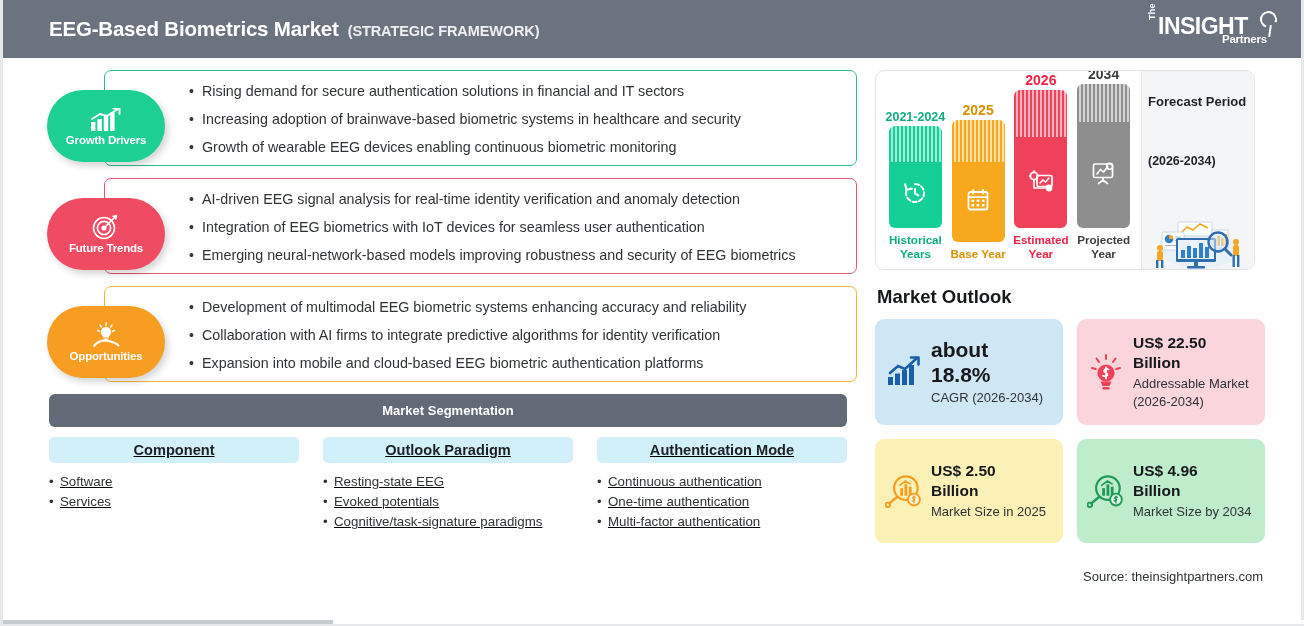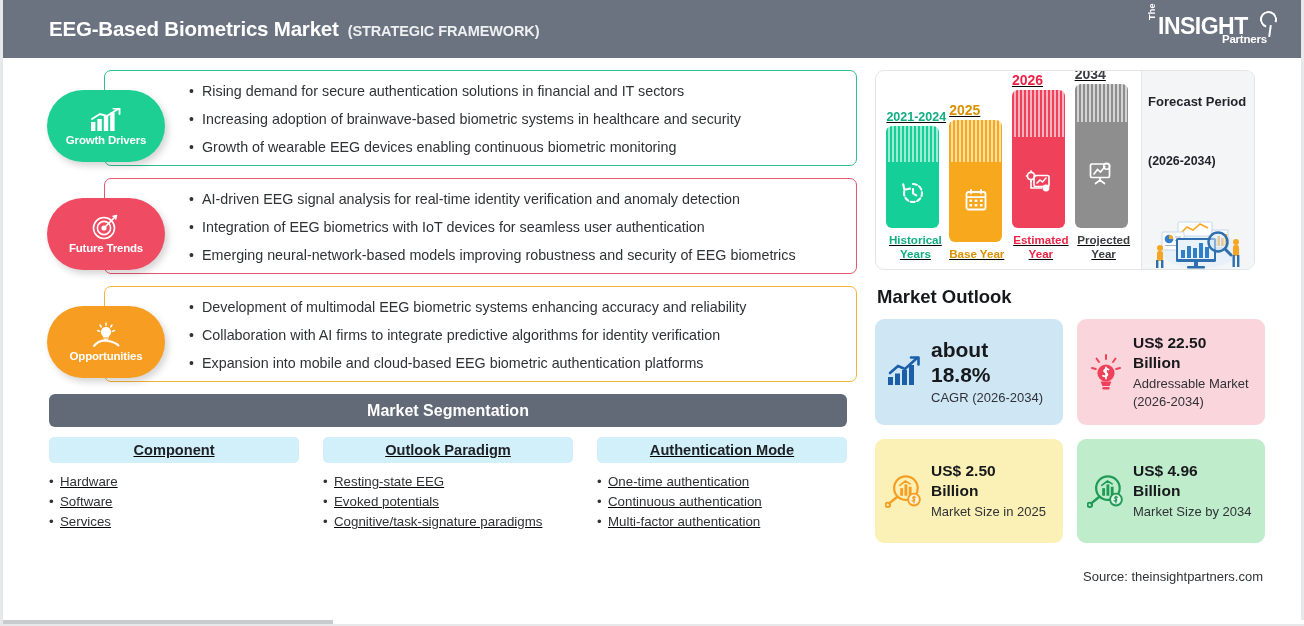--- a/index.html
+++ b/index.html
@@ -135,21 +135,21 @@
     font-size: 14px;
   }
 
   
   .seg-header {
     margin-top: 6px;
     height: 33px;
     background: #626a77;
     border-radius: 6px;
     color: #ffffff;
-    font-size: 16px; font-weight: bold;
+    font-size: 13px; font-weight: bold;
     display: flex; align-items: center; justify-content: center;
     width: 798px;
     margin-left: 2px;
   }
   .seg-cols {
     display: flex;
     width: 798px;
     margin-left: 2px;
     margin-top: 10px;
     gap: 24px;
@@ -190,21 +190,21 @@
   }
   .timeline-bars {
     flex: 1;
     display: flex;
     align-items: flex-end;
     justify-content: space-around;
     padding: 6px 6px 8px 8px;
   }
   .tl-item {
     width: 58px;
-    display: flex; flex-direction: column; align-items: flex-start; text-decoration: underline;
+    display: flex; flex-direction: column; align-items: center;
   }
   .tl-year {
     font-size: 12.5px; font-weight: bold;
     margin-bottom: 2px; white-space: nowrap;
   }
   .tl-bar {
     width: 53px;
     border-radius: 6px;
     overflow: hidden;
     display: flex; flex-direction: column;
@@ -382,38 +382,37 @@
           </span>
           <span class="badge-label">Opportunities</span>
         </div>
       </div>
 
       <div class="seg-header">Market Segmentation</div>
       <div class="seg-cols">
         <div class="seg-col">
           <div class="seg-col-title">Component</div>
           <ul class="seg-list">
-            <li>Hardware</li>
             <li>Software</li>
             <li>Services</li>
           </ul>
         </div>
         <div class="seg-col">
           <div class="seg-col-title">Outlook Paradigm</div>
           <ul class="seg-list">
             <li>Resting-state EEG</li>
             <li>Evoked potentials</li>
             <li>Cognitive/task-signature paradigms</li>
           </ul>
         </div>
         <div class="seg-col">
           <div class="seg-col-title">Authentication Mode</div>
           <ul class="seg-list">
+            <li>Continuous authentication</li>
             <li>One-time authentication</li>
-            <li>Continuous authentication</li>
             <li>Multi-factor authentication</li>
           </ul>
         </div>
       </div>
     </div>
 
     <div class="right-col">
 
       <div class="timeline-card">
         <div class="timeline-bars">

